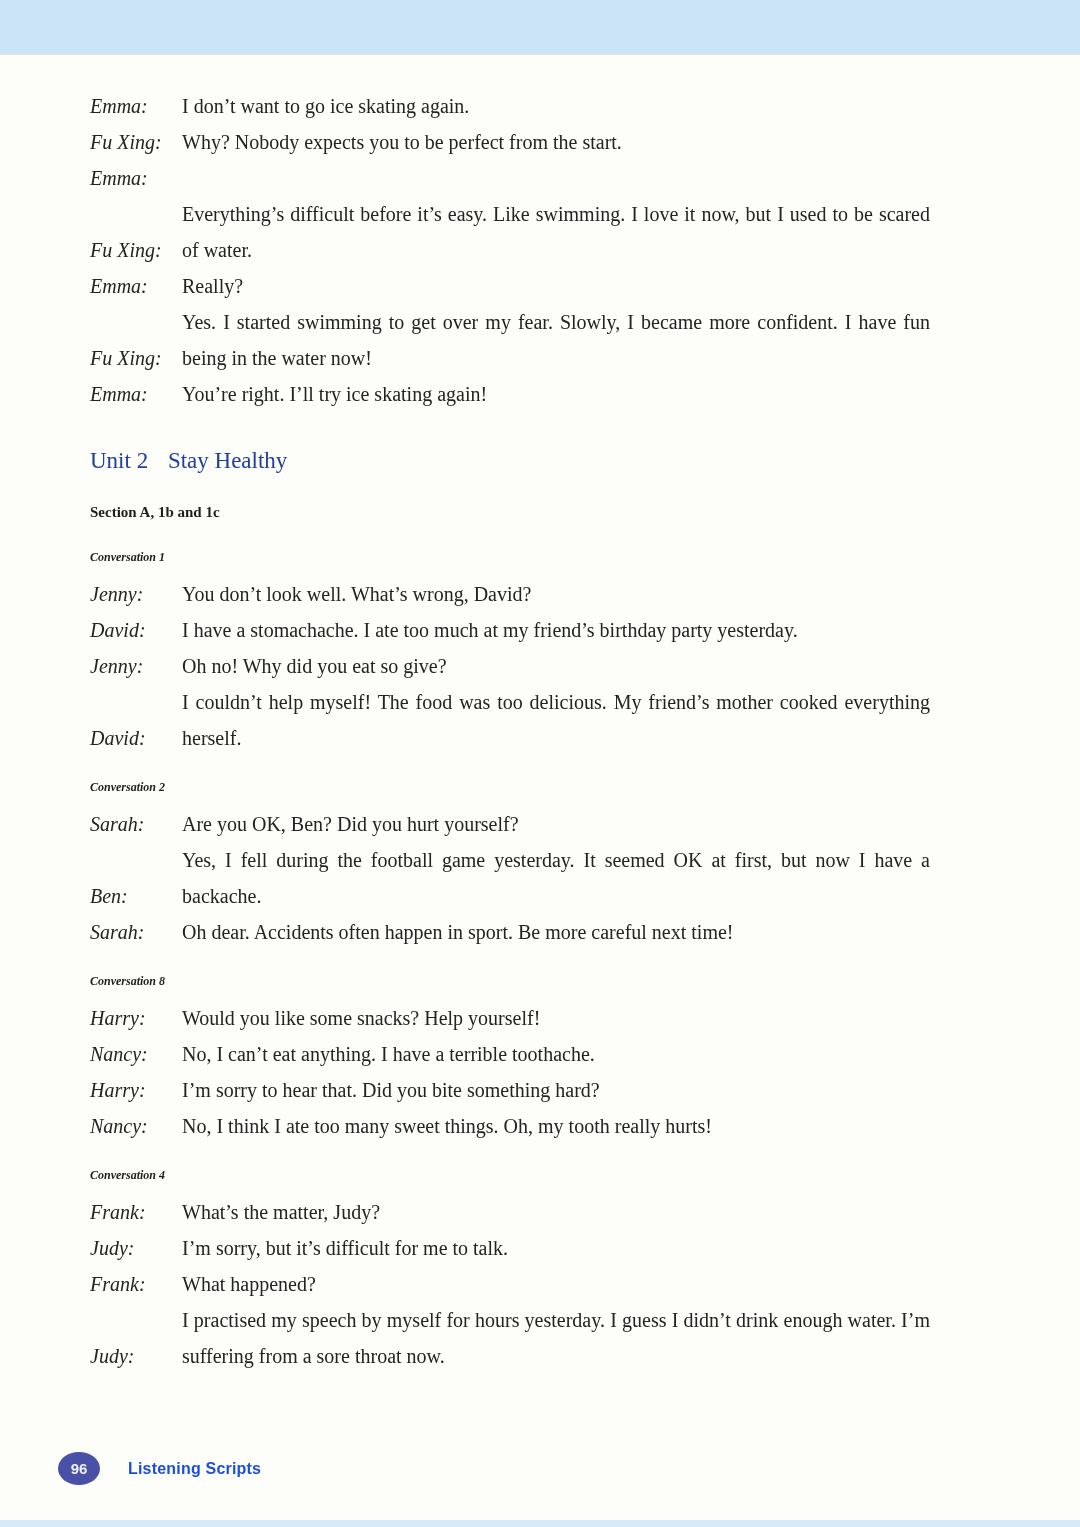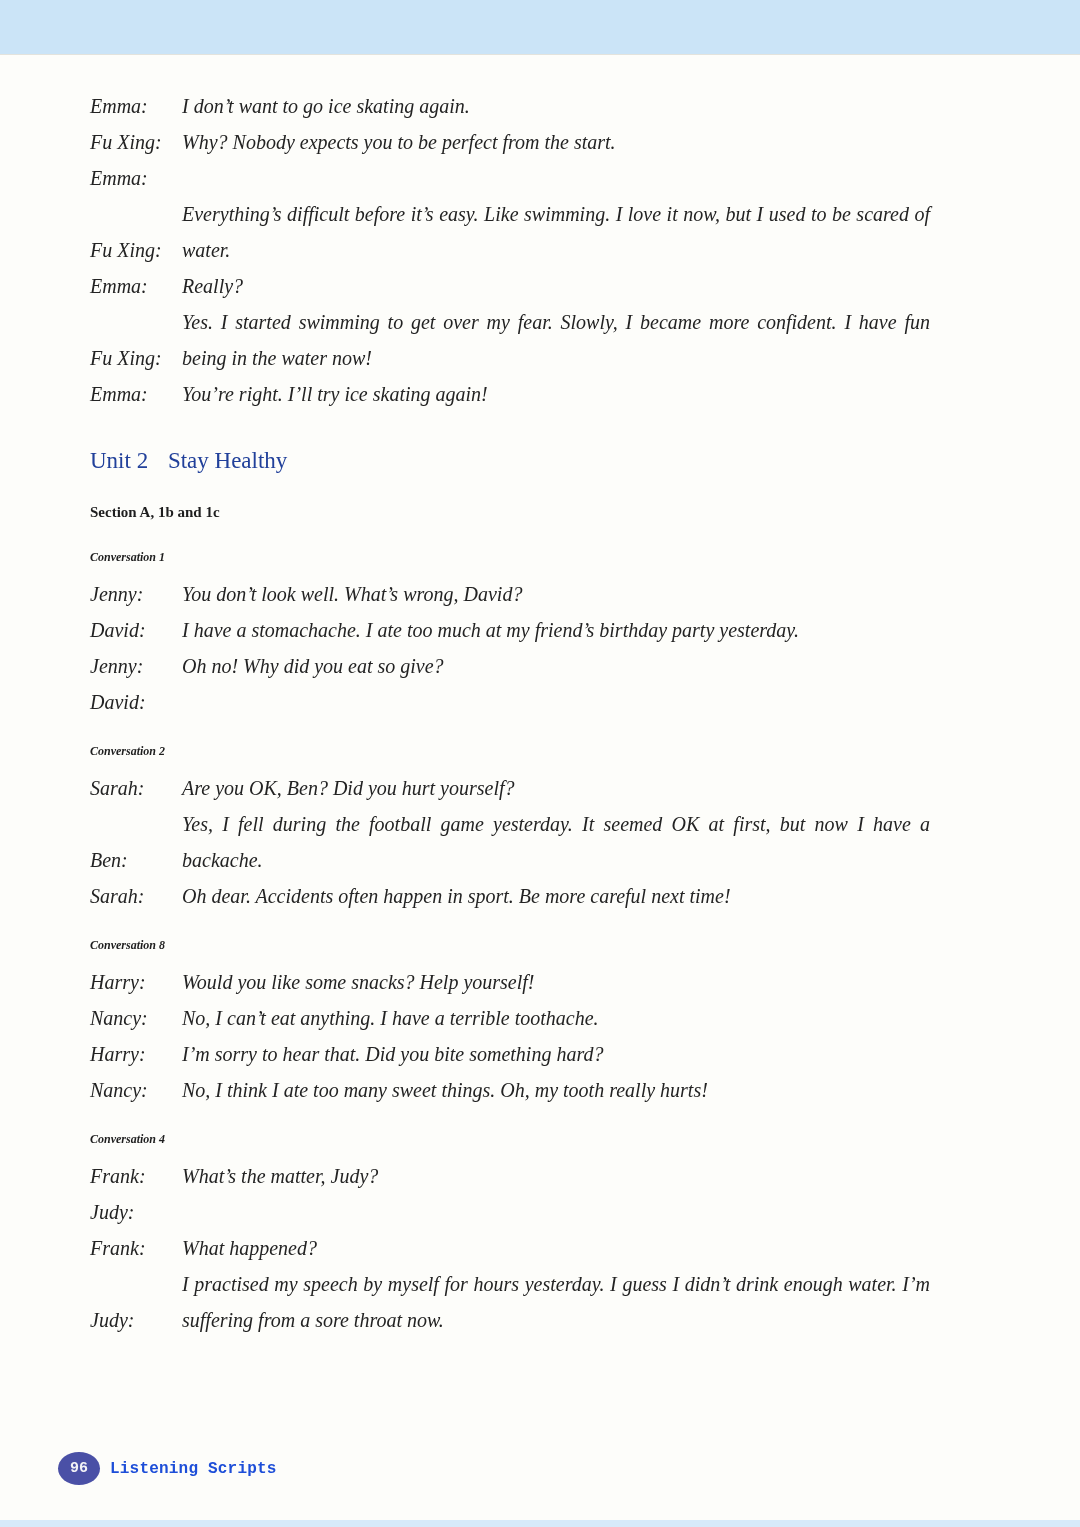--- a/index.html
+++ b/index.html
@@ -33,21 +33,20 @@
     line-height: 36px;
     align-items: flex-end;
   }
   .speaker {
     flex: 0 0 92px;
     font-style: italic;
   }
   .line-text {
     flex: 1;
     text-align: justify;
-    font-style: italic;
   }
   .unit-heading {
     margin: 34px 0 0 0;
     font-size: 23px;
     line-height: 30px;
     font-weight: normal;
     color: #21409a;
   }
   .unit-heading .unit-label { margin-right: 14px; }
   .section-heading {
@@ -64,22 +63,22 @@
     line-height: 30px;
     font-weight: bold;
     font-style: italic;
     color: #1e1e1e;
   }
   .page-footer {
     position: absolute;
     left: 58px; top: 1452px;
     display: flex;
     align-items: center;
-    gap: 10px;
-    font-family: Liberation Mono, monospace;
+    gap: 28px;
+    font-family: Liberation Sans, sans-serif;
   }
   .page-number-badge {
     display: inline-flex;
     align-items: center;
     justify-content: center;
     width: 42px; height: 33px;
     border-radius: 50%;
     background: #4a50a6;
     color: #f2f2f6;
     font-size: 15px;
@@ -146,20 +145,21 @@
           <div class="dialogue-row">
             <span class="speaker">David:</span>
             <span class="line-text">I have a stomachache. I ate too much at my friend’s birthday party yesterday.</span>
           </div>
           <div class="dialogue-row">
             <span class="speaker">Jenny:</span>
             <span class="line-text">Oh no! Why did you eat so give?</span>
           </div>
           <div class="dialogue-row">
             <span class="speaker">David:</span>
+            <span class="line-text">I couldn’t help myself! The food was too delicious. My friend’s mother cooked everything herself.</span>
           </div>
         </section>
         <section class="conversation">
           <h4 class="conv-title">Conversation 2</h4>
           <div class="dialogue-row">
             <span class="speaker">Sarah:</span>
             <span class="line-text">Are you OK, Ben? Did you hurt yourself?</span>
           </div>
           <div class="dialogue-row">
             <span class="speaker">Ben:</span>
@@ -190,20 +190,21 @@
           </div>
         </section>
         <section class="conversation">
           <h4 class="conv-title">Conversation 4</h4>
           <div class="dialogue-row">
             <span class="speaker">Frank:</span>
             <span class="line-text">What’s the matter, Judy?</span>
           </div>
           <div class="dialogue-row">
             <span class="speaker">Judy:</span>
+            <span class="line-text">I’m sorry, but it’s difficult for me to talk.</span>
           </div>
           <div class="dialogue-row">
             <span class="speaker">Frank:</span>
             <span class="line-text">What happened?</span>
           </div>
           <div class="dialogue-row">
             <span class="speaker">Judy:</span>
             <span class="line-text">I practised my speech by myself for hours yesterday. I guess I didn’t drink enough water. I’m suffering from a sore throat now.</span>
           </div>
         </section>

